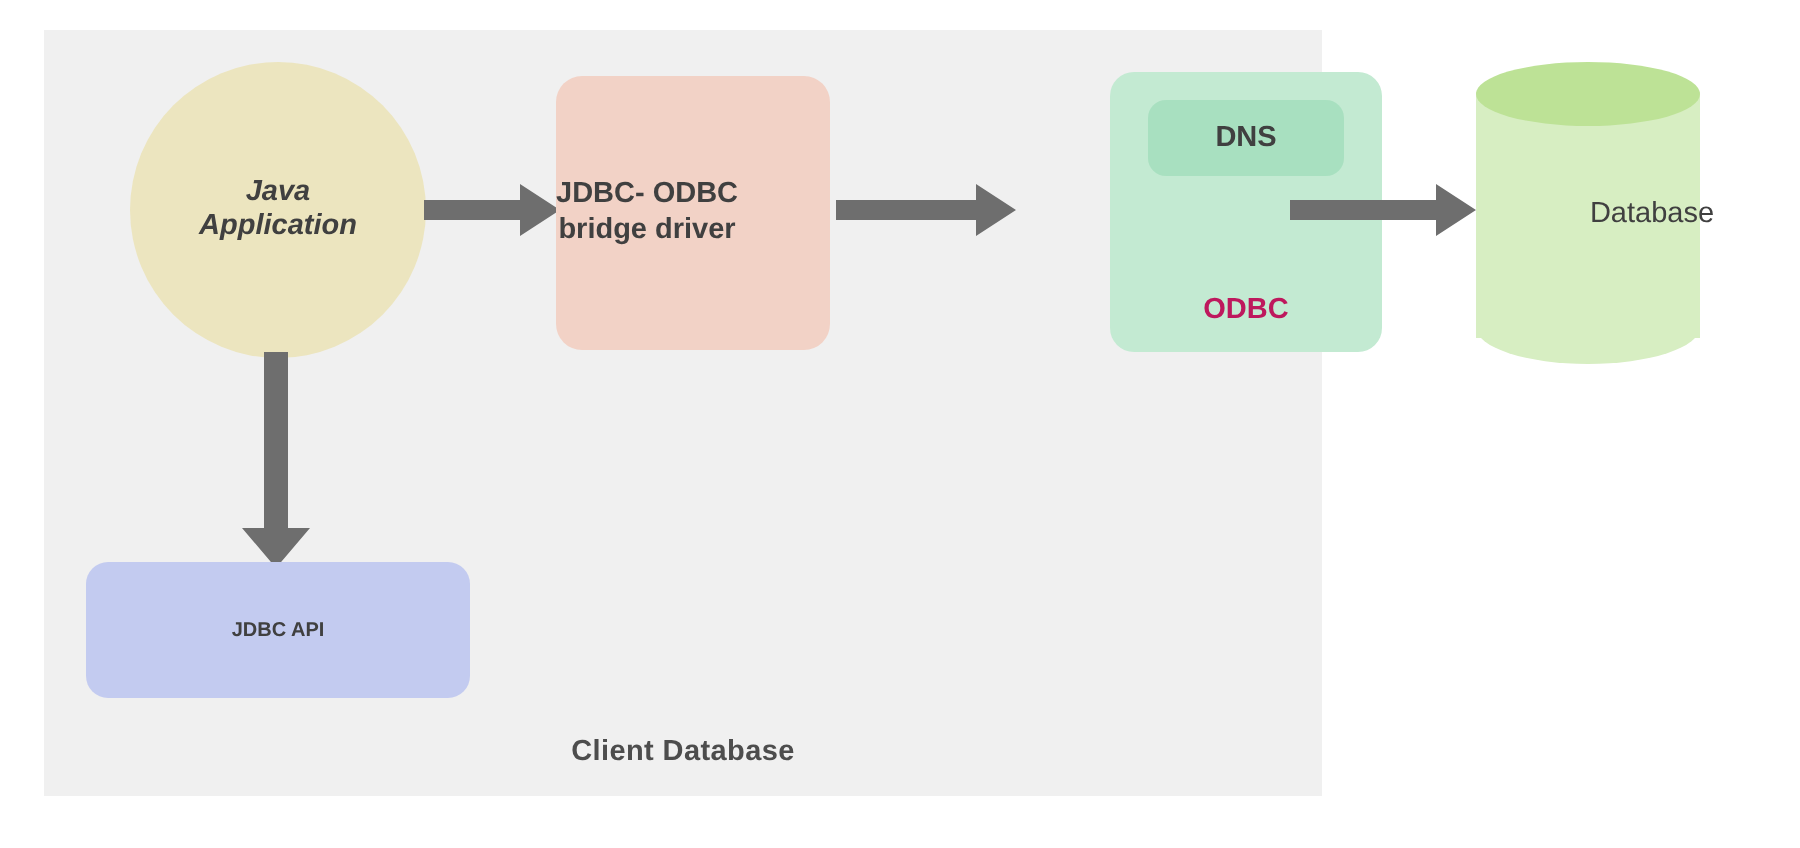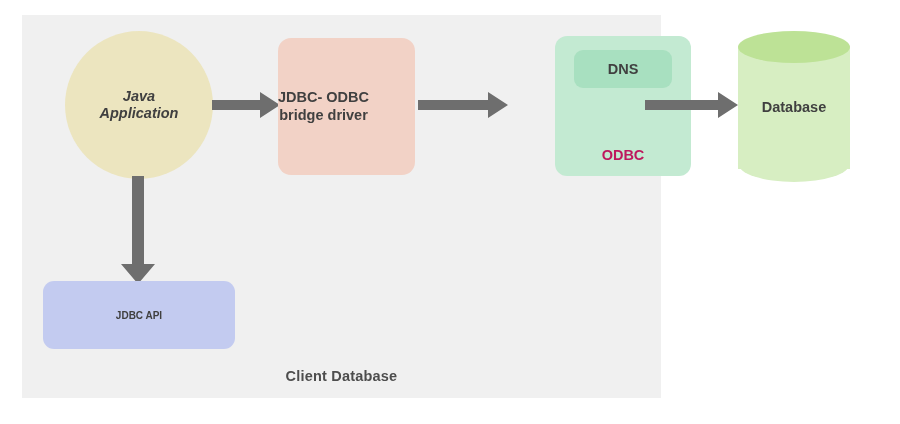--- a/index.html
+++ b/index.html
@@ -182,22 +182,23 @@
   .database .db-label {
     position: absolute;
     left: 0;
     top: 0;
     width: 112px;
     height: 152px;
     display: flex;
     align-items: center;
     justify-content: center;
     font-size: 14.5px;
-    font-weight: bold;
-    color: #404040;
+    font-weight: normal;
+    color: #404040;
+    padding-left: 32px;
   }
 
   
   .arrow {
     position: absolute;
   }
   .arrow svg { display: block; }
 </style>
 </head>
 <body>

